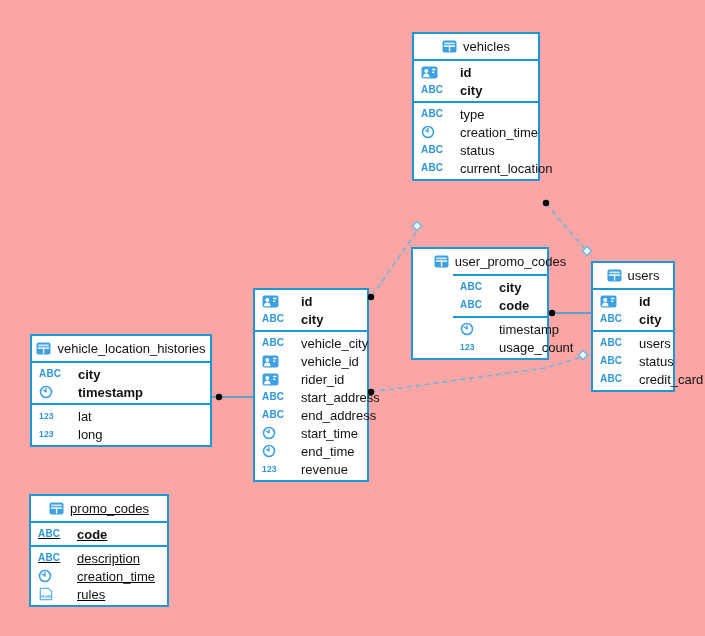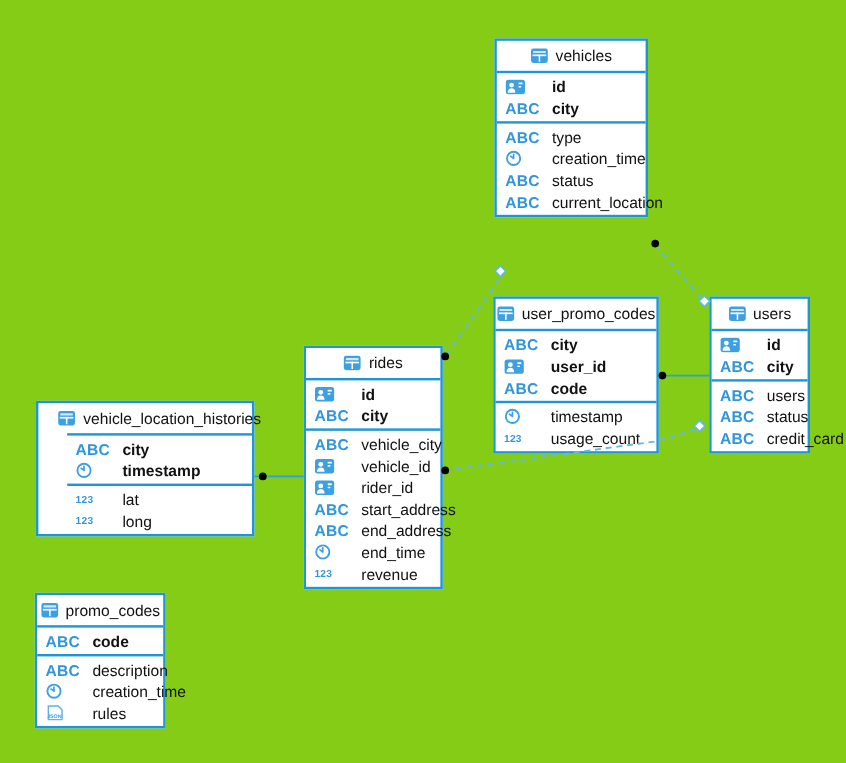--- a/index.html
+++ b/index.html
@@ -1,37 +1,37 @@
 <!DOCTYPE html>
 <html><head>
 <meta charset="utf-8">
 <style>
   html,body{margin:0;padding:0;background:#fff;}
   #erd-canvas{
-    position:relative;width:705px;height:636px;background:#84cc16;overflow:hidden;
+    position:relative;width:705px;height:636px;background:#fca5a5;overflow:hidden;
     font-family:"Liberation Sans","DejaVu Sans",sans-serif;
   }
   .tbl{
     position:absolute;background:#fff;border:2px solid #1b97d7;box-sizing:border-box;
     z-index:2;
   }
   .hdr{
     height:25px;display:flex;align-items:center;justify-content:center;gap:6px;
     border-bottom:2px solid #1b97d7;font-size:13px;color:#111;white-space:nowrap;
   }
   .sec{padding:2px 0;}
   .sec.pk{border-bottom:2px solid #1b97d7;}
   .row{
     height:18px;display:flex;align-items:center;gap:20px;padding:0 7px;
     font-size:13px;color:#111;white-space:nowrap;
   }
   .row.pk .lbl{font-weight:700;}
   .ic{width:19px;min-width:19px;display:flex;align-items:center;justify-content:flex-start;}
   .txticon{color:#2f96dd;font-weight:700;line-height:1;}
-  .txticon.abc{font-size:13px;letter-spacing:.2px;}
+  .txticon.abc{font-size:10px;letter-spacing:.2px;}
   .txticon.num{font-size:8.5px;letter-spacing:.2px;}
   #edges{position:absolute;left:0;top:0;z-index:3;pointer-events:none;}
 </style>
 </head>
 <body>
 
 <div id="erd-canvas">
     <div class="tbl" style="left: 412px; top: 32px; width: 128px;">
       <div class="hdr">
         <span class="ic" style="width:15px;min-width:15px">
@@ -87,53 +87,41 @@
           <span class="lbl">status</span>
         </div>
         <div class="row">
           <span class="ic">
             <span class="txticon abc">ABC</span>
           </span>
           <span class="lbl">current_location</span>
         </div>
       </div>
     </div>
-    <div class="tbl" style="left: 411px; top: 247px; width: 138px;">
+    <div class="tbl" style="left: 411px; top: 247px; width: 138px; padding-left: 40px;">
       <div class="hdr">
         <span class="ic" style="width:15px;min-width:15px">
           <svg width="15" height="13" viewBox="0 0 15 13">
             <rect x="0.5" y="0.5" width="14" height="12" rx="2" fill="#3da0e3"></rect>
             <rect x="2.2" y="2.4" width="10.6" height="1.8" rx="0.5" fill="#cfe9fa"></rect>
             <rect x="1.8" y="5.4" width="11.4" height="1.4" fill="#fff"></rect>
             <rect x="6.9" y="5.4" width="1.3" height="6.1" fill="#fff"></rect>
           </svg>
         </span>
         <span>user_promo_codes</span>
       </div>
       <div class="sec pk">
         <div class="row pk">
           <span class="ic">
             <span class="txticon abc">ABC</span>
           </span>
           <span class="lbl">city</span>
         </div>
         <div class="row pk">
           <span class="ic">
-            <svg width="17" height="13" viewBox="0 0 17 13">
-              <rect x="0.5" y="0.5" width="16" height="12" rx="2.2" fill="#3da0e3"></rect>
-              <circle cx="5.3" cy="4.9" r="2" fill="#fff"></circle>
-              <path d="M2.1 11.2 C2.1 8.6 3.5 7.5 5.3 7.5 C7.1 7.5 8.5 8.6 8.5 11.2 Z" fill="#fff"></path>
-              <rect x="11" y="2.8" width="3.6" height="1.5" rx="0.7" fill="#fff"></rect>
-              <rect x="11" y="5.6" width="2.4" height="1.3" rx="0.6" fill="#fff"></rect>
-            </svg>
-          </span>
-          <span class="lbl">user_id</span>
-        </div>
-        <div class="row pk">
-          <span class="ic">
             <span class="txticon abc">ABC</span>
           </span>
           <span class="lbl">code</span>
         </div>
       </div>
       <div class="sec">
         <div class="row">
           <span class="ic">
             <svg width="14" height="14" viewBox="0 0 14 14">
               <circle cx="7" cy="7" r="5.5" fill="none" stroke="#3da0e3" stroke-width="1.6"></circle>
@@ -143,21 +131,21 @@
           <span class="lbl">timestamp</span>
         </div>
         <div class="row">
           <span class="ic">
             <span class="txticon num">123</span>
           </span>
           <span class="lbl">usage_count</span>
         </div>
       </div>
     </div>
-    <div class="tbl" style="left: 591px; top: 247px; width: 84px;">
+    <div class="tbl" style="left: 591px; top: 261px; width: 84px;">
       <div class="hdr">
         <span class="ic" style="width:15px;min-width:15px">
           <svg width="15" height="13" viewBox="0 0 15 13">
             <rect x="0.5" y="0.5" width="14" height="12" rx="2" fill="#3da0e3"></rect>
             <rect x="2.2" y="2.4" width="10.6" height="1.8" rx="0.5" fill="#cfe9fa"></rect>
             <rect x="1.8" y="5.4" width="11.4" height="1.4" fill="#fff"></rect>
             <rect x="6.9" y="5.4" width="1.3" height="6.1" fill="#fff"></rect>
           </svg>
         </span>
         <span>users</span>
@@ -197,31 +185,20 @@
         </div>
         <div class="row">
           <span class="ic">
             <span class="txticon abc">ABC</span>
           </span>
           <span class="lbl">credit_card</span>
         </div>
       </div>
     </div>
     <div class="tbl" style="left: 253px; top: 288px; width: 116px;">
-      <div class="hdr">
-        <span class="ic" style="width:15px;min-width:15px">
-          <svg width="15" height="13" viewBox="0 0 15 13">
-            <rect x="0.5" y="0.5" width="14" height="12" rx="2" fill="#3da0e3"></rect>
-            <rect x="2.2" y="2.4" width="10.6" height="1.8" rx="0.5" fill="#cfe9fa"></rect>
-            <rect x="1.8" y="5.4" width="11.4" height="1.4" fill="#fff"></rect>
-            <rect x="6.9" y="5.4" width="1.3" height="6.1" fill="#fff"></rect>
-          </svg>
-        </span>
-        <span>rides</span>
-      </div>
       <div class="sec pk">
         <div class="row pk">
           <span class="ic">
             <svg width="17" height="13" viewBox="0 0 17 13">
               <rect x="0.5" y="0.5" width="16" height="12" rx="2.2" fill="#3da0e3"></rect>
               <circle cx="5.3" cy="4.9" r="2" fill="#fff"></circle>
               <path d="M2.1 11.2 C2.1 8.6 3.5 7.5 5.3 7.5 C7.1 7.5 8.5 8.6 8.5 11.2 Z" fill="#fff"></path>
               <rect x="11" y="2.8" width="3.6" height="1.5" rx="0.7" fill="#fff"></rect>
               <rect x="11" y="5.6" width="2.4" height="1.3" rx="0.6" fill="#fff"></rect>
             </svg>
@@ -278,31 +255,40 @@
           </span>
           <span class="lbl">end_address</span>
         </div>
         <div class="row">
           <span class="ic">
             <svg width="14" height="14" viewBox="0 0 14 14">
               <circle cx="7" cy="7" r="5.5" fill="none" stroke="#3da0e3" stroke-width="1.6"></circle>
               <path d="M7 7 L7 3.6 M7 7 L4.6 5.2" stroke="#3da0e3" stroke-width="1.4" stroke-linecap="round" fill="none"></path>
             </svg>
           </span>
+          <span class="lbl">start_time</span>
+        </div>
+        <div class="row">
+          <span class="ic">
+            <svg width="14" height="14" viewBox="0 0 14 14">
+              <circle cx="7" cy="7" r="5.5" fill="none" stroke="#3da0e3" stroke-width="1.6"></circle>
+              <path d="M7 7 L7 3.6 M7 7 L4.6 5.2" stroke="#3da0e3" stroke-width="1.4" stroke-linecap="round" fill="none"></path>
+            </svg>
+          </span>
           <span class="lbl">end_time</span>
         </div>
         <div class="row">
           <span class="ic">
             <span class="txticon num">123</span>
           </span>
           <span class="lbl">revenue</span>
         </div>
       </div>
     </div>
-    <div class="tbl" style="left: 30px; top: 334px; width: 182px; padding-left: 24px;">
+    <div class="tbl" style="left: 30px; top: 334px; width: 182px;">
       <div class="hdr">
         <span class="ic" style="width:15px;min-width:15px">
           <svg width="15" height="13" viewBox="0 0 15 13">
             <rect x="0.5" y="0.5" width="14" height="12" rx="2" fill="#3da0e3"></rect>
             <rect x="2.2" y="2.4" width="10.6" height="1.8" rx="0.5" fill="#cfe9fa"></rect>
             <rect x="1.8" y="5.4" width="11.4" height="1.4" fill="#fff"></rect>
             <rect x="6.9" y="5.4" width="1.3" height="6.1" fill="#fff"></rect>
           </svg>
         </span>
         <span>vehicle_location_histories</span>
@@ -332,21 +318,21 @@
           <span class="lbl">lat</span>
         </div>
         <div class="row">
           <span class="ic">
             <span class="txticon num">123</span>
           </span>
           <span class="lbl">long</span>
         </div>
       </div>
     </div>
-    <div class="tbl" style="left: 29px; top: 494px; width: 109px;">
+    <div class="tbl" style="left: 29px; top: 494px; width: 140px; text-decoration: underline;">
       <div class="hdr">
         <span class="ic" style="width:15px;min-width:15px">
           <svg width="15" height="13" viewBox="0 0 15 13">
             <rect x="0.5" y="0.5" width="14" height="12" rx="2" fill="#3da0e3"></rect>
             <rect x="2.2" y="2.4" width="10.6" height="1.8" rx="0.5" fill="#cfe9fa"></rect>
             <rect x="1.8" y="5.4" width="11.4" height="1.4" fill="#fff"></rect>
             <rect x="6.9" y="5.4" width="1.3" height="6.1" fill="#fff"></rect>
           </svg>
         </span>
         <span>promo_codes</span>

